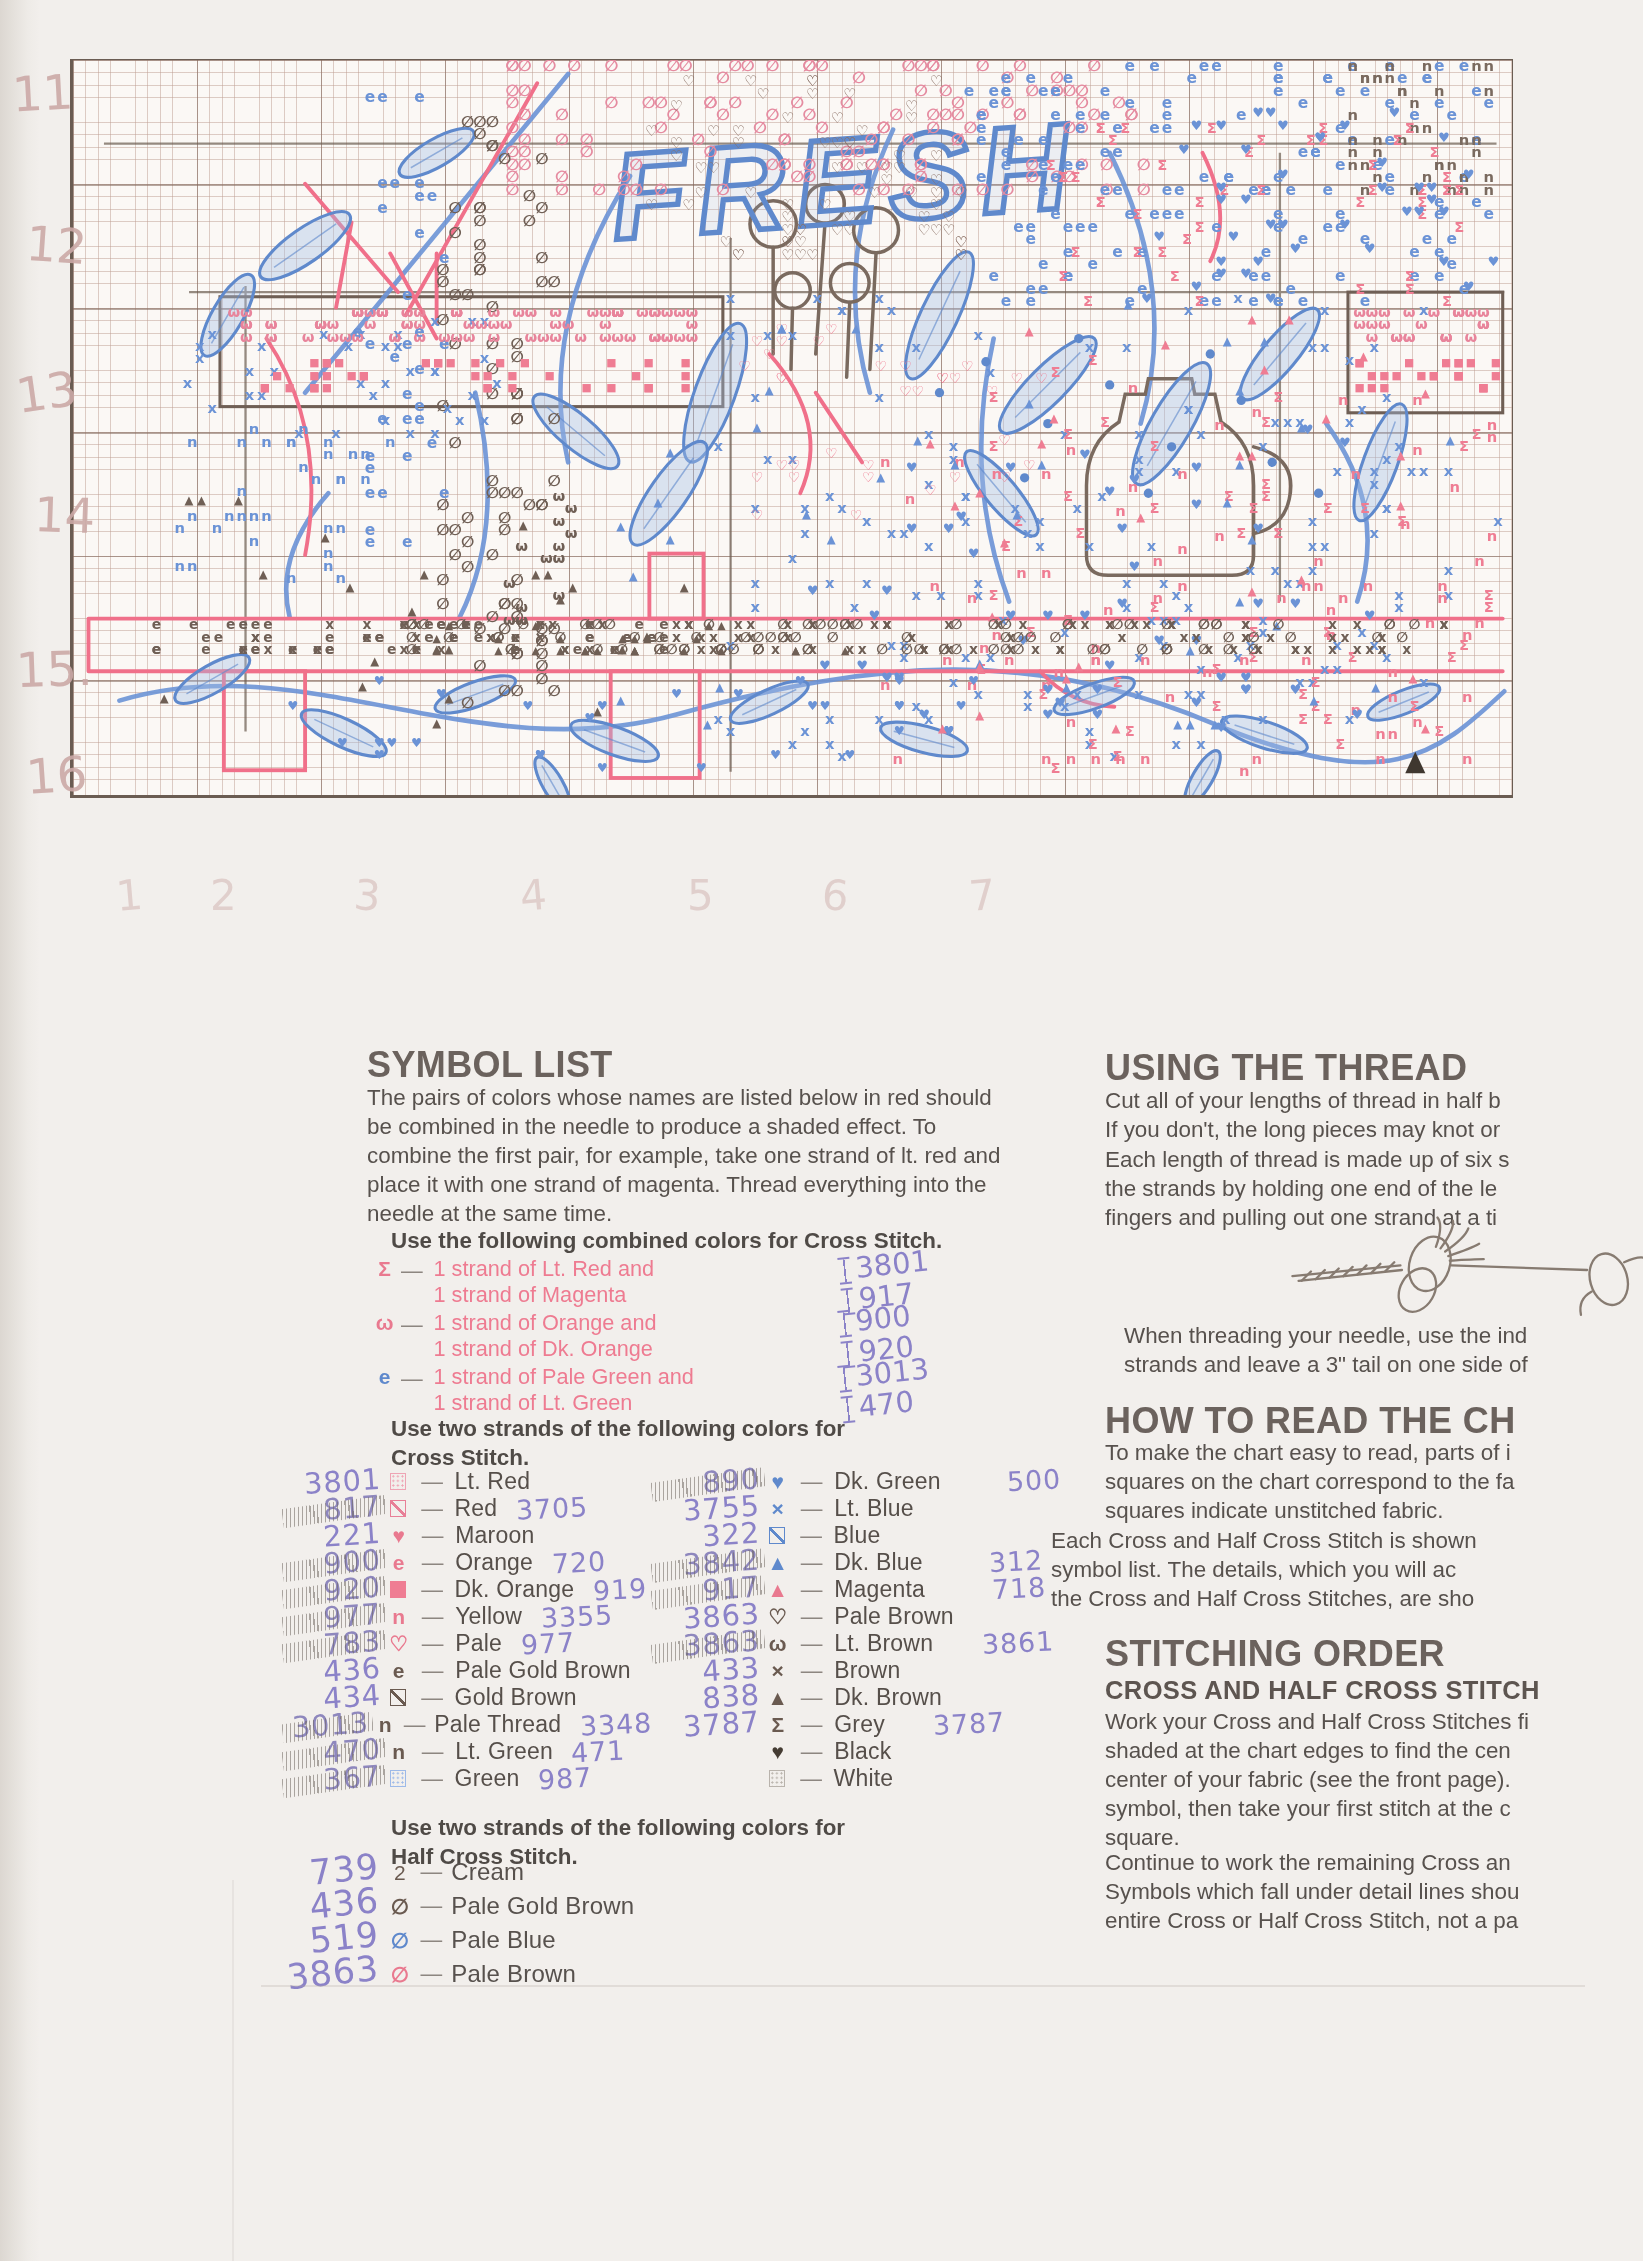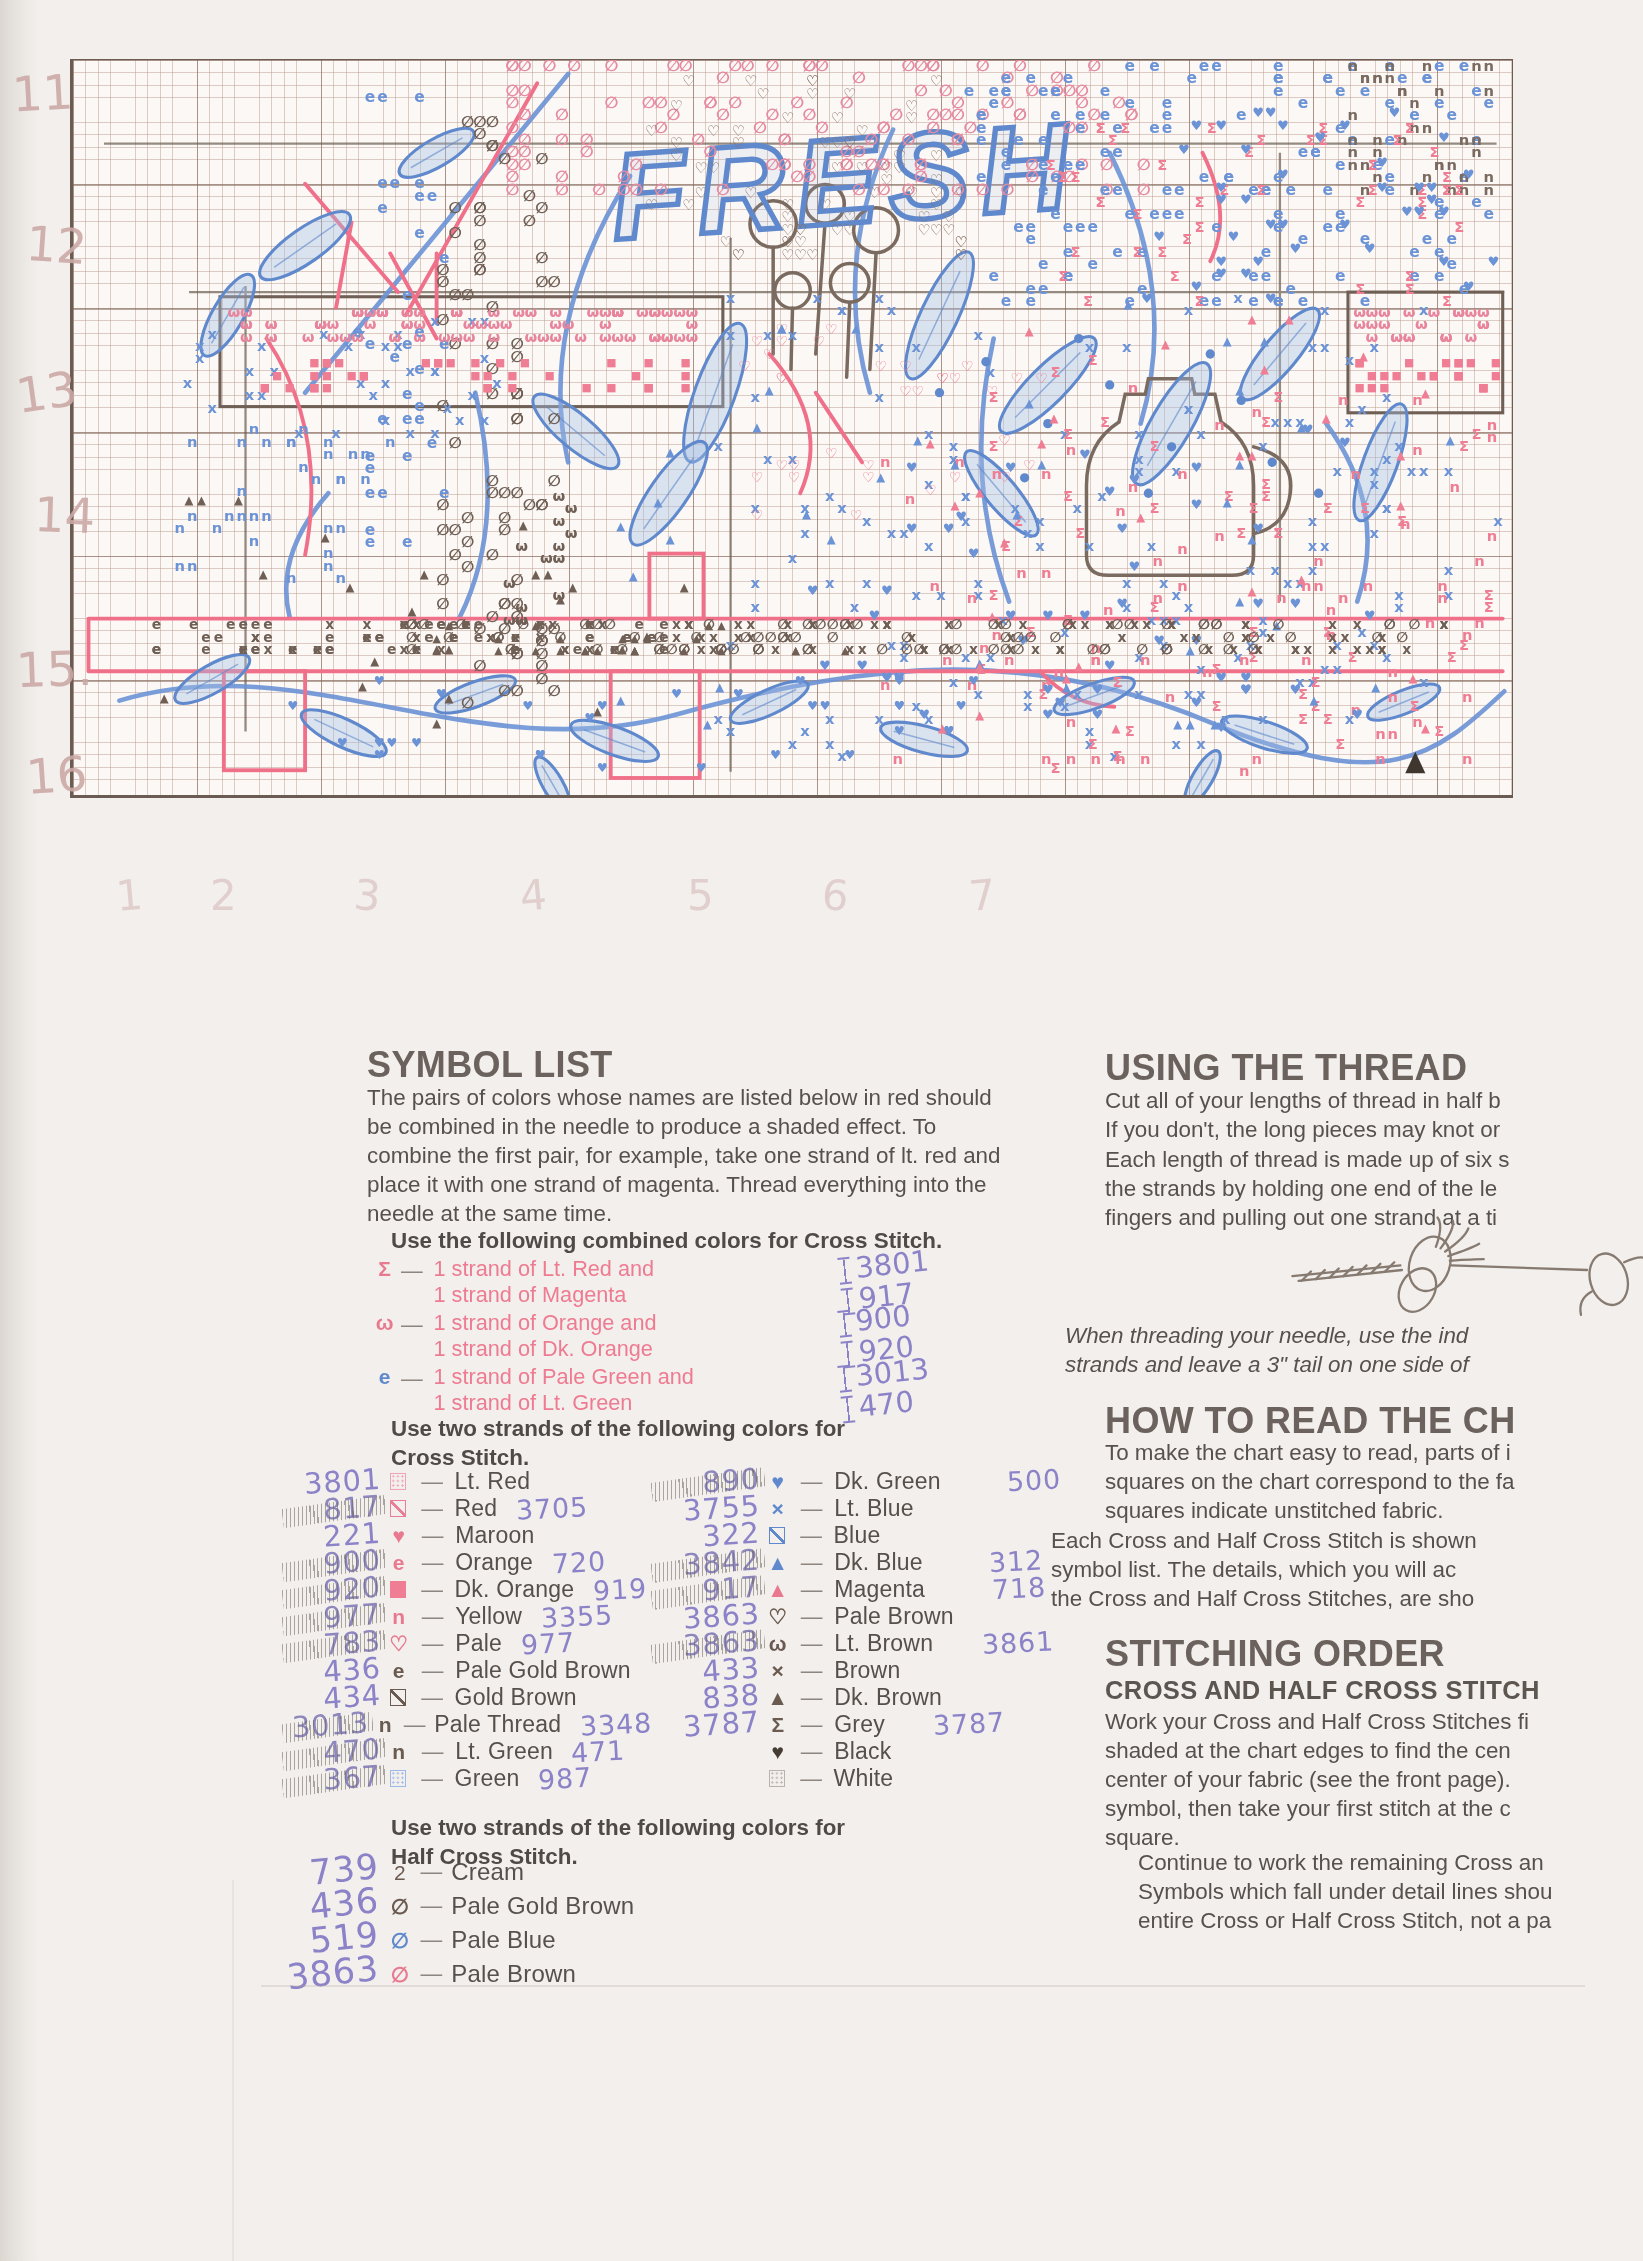--- a/index.html
+++ b/index.html
@@ -2169,21 +2169,21 @@
       <ellipse cx="188" cy="62" rx="26" ry="36" transform="rotate(18 188 62)"></ellipse>
       <ellipse cx="172" cy="96" rx="22" ry="30" transform="rotate(30 172 96)"></ellipse>
       <path d="M196,40 q10,-28 2,-38 M202,42 q18,-24 16,-36 M208,46 q26,-18 30,-30 M212,52 q30,-10 40,-16 M214,58 q32,-2 44,-2"></path>
       <path d="M216,64 L392,70"></path>
       <ellipse cx="420" cy="82" rx="24" ry="34" transform="rotate(-16 420 82)"></ellipse>
       <path d="M398,98 q-18,10 -14,30"></path>
         <path d="M440,60 q22,-10 30,-4"></path>
     </g>
   </svg>
 
-  <div class="para" style="left:1065px;top:1321px;font-style:italic;">
+  <div class="para" style="left:1124px;top:1321px;">
       <div class="tl">When threading your needle, use the ind</div>
       <div class="tl">strands and leave a 3" tail on one side of</div>
     </div>
 
   <div class="h1" style="left:1105px;top:1400px;">HOW TO READ THE CH</div>
   <div class="para" style="left:1105px;top:1438px;">
       <div class="tl">To make the chart easy to read, parts of i</div>
       <div class="tl">squares on the chart correspond to the fa</div>
       <div class="tl">squares indicate unstitched fabric.</div>
     </div>
@@ -2195,19 +2195,19 @@
 
   <div class="h1" style="left:1105px;top:1633px;">STITCHING ORDER</div>
   <div class="sub" style="left:1105px;top:1676px;text-align:center;">CROSS AND HALF CROSS STITCH</div>
   <div class="para" style="left:1105px;top:1707px;">
       <div class="tl">Work your Cross and Half Cross Stitches fi</div>
       <div class="tl">shaded at the chart edges to find the cen</div>
       <div class="tl">center of your fabric (see the front page).</div>
       <div class="tl">symbol, then take your first stitch at the c</div>
       <div class="tl">square.</div>
     </div>
-  <div class="para" style="left:1105px;top:1848px;margin-left:33px;">
+  <div class="para" style="left:1105px;top:1848px;">
       <div class="tl">Continue to work the remaining Cross an</div>
       <div class="tl">Symbols which fall under detail lines shou</div>
       <div class="tl">entire Cross or Half Cross Stitch, not a pa</div>
     </div>
 </div>
 
 
 </body></html>

